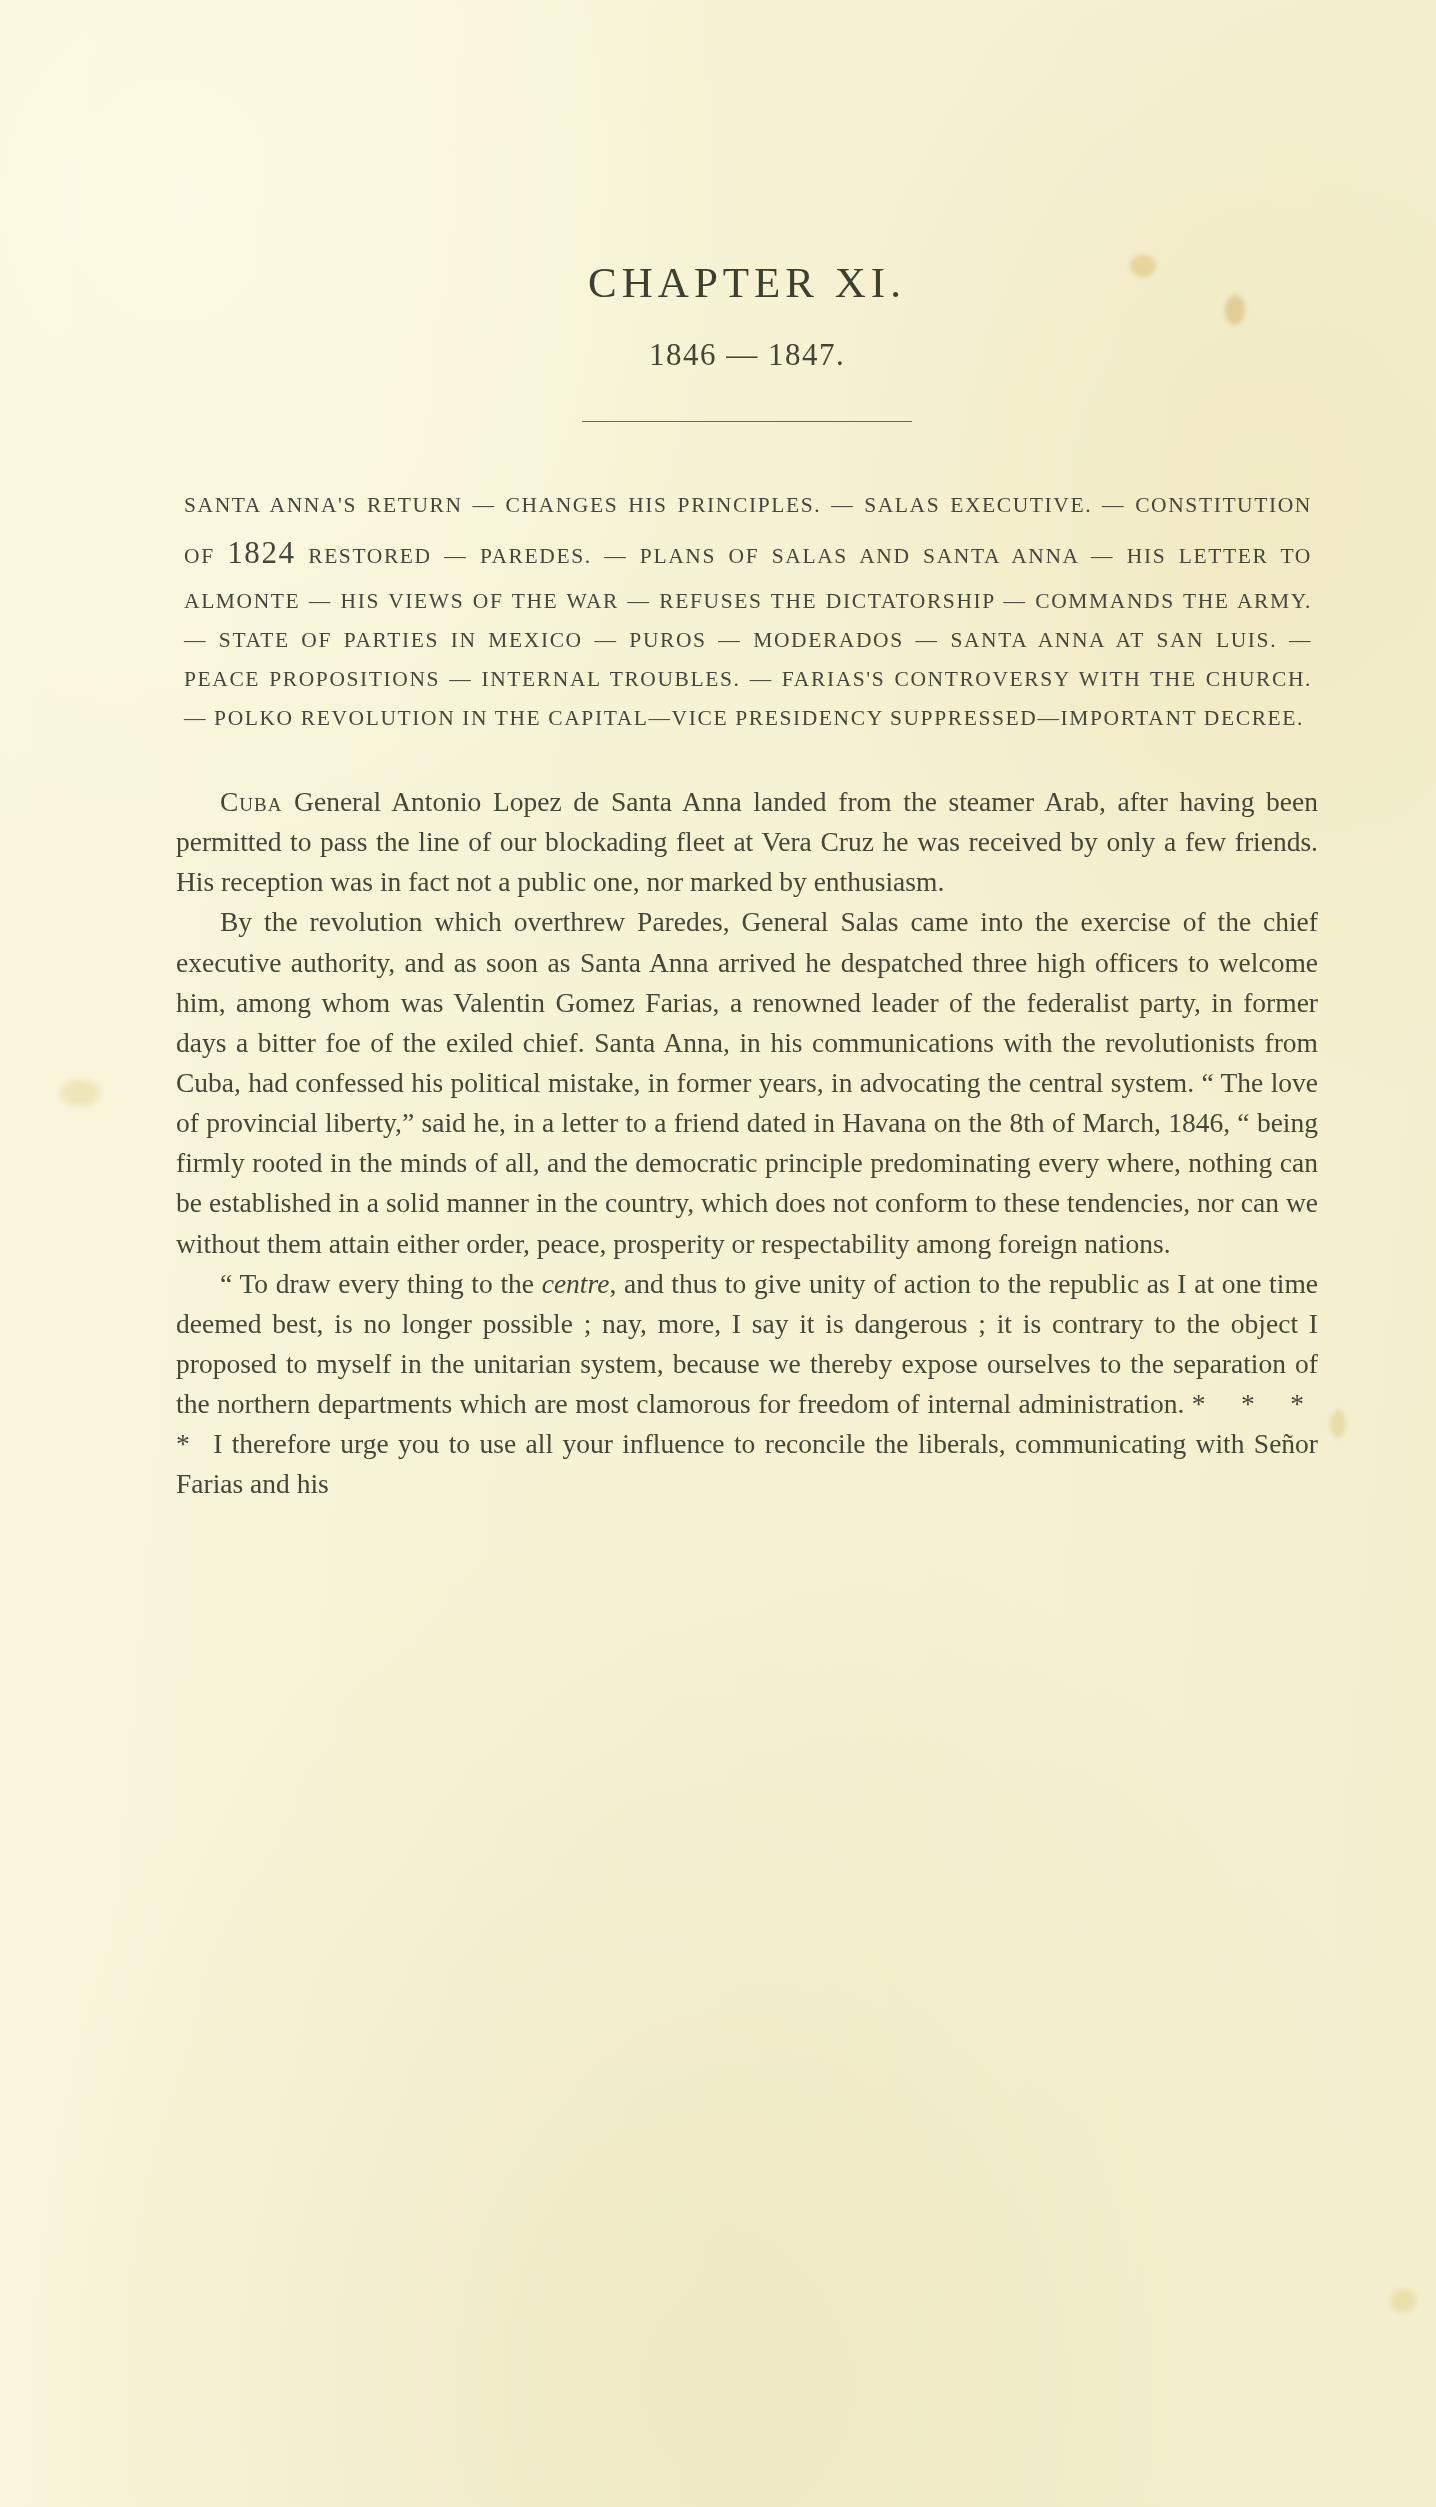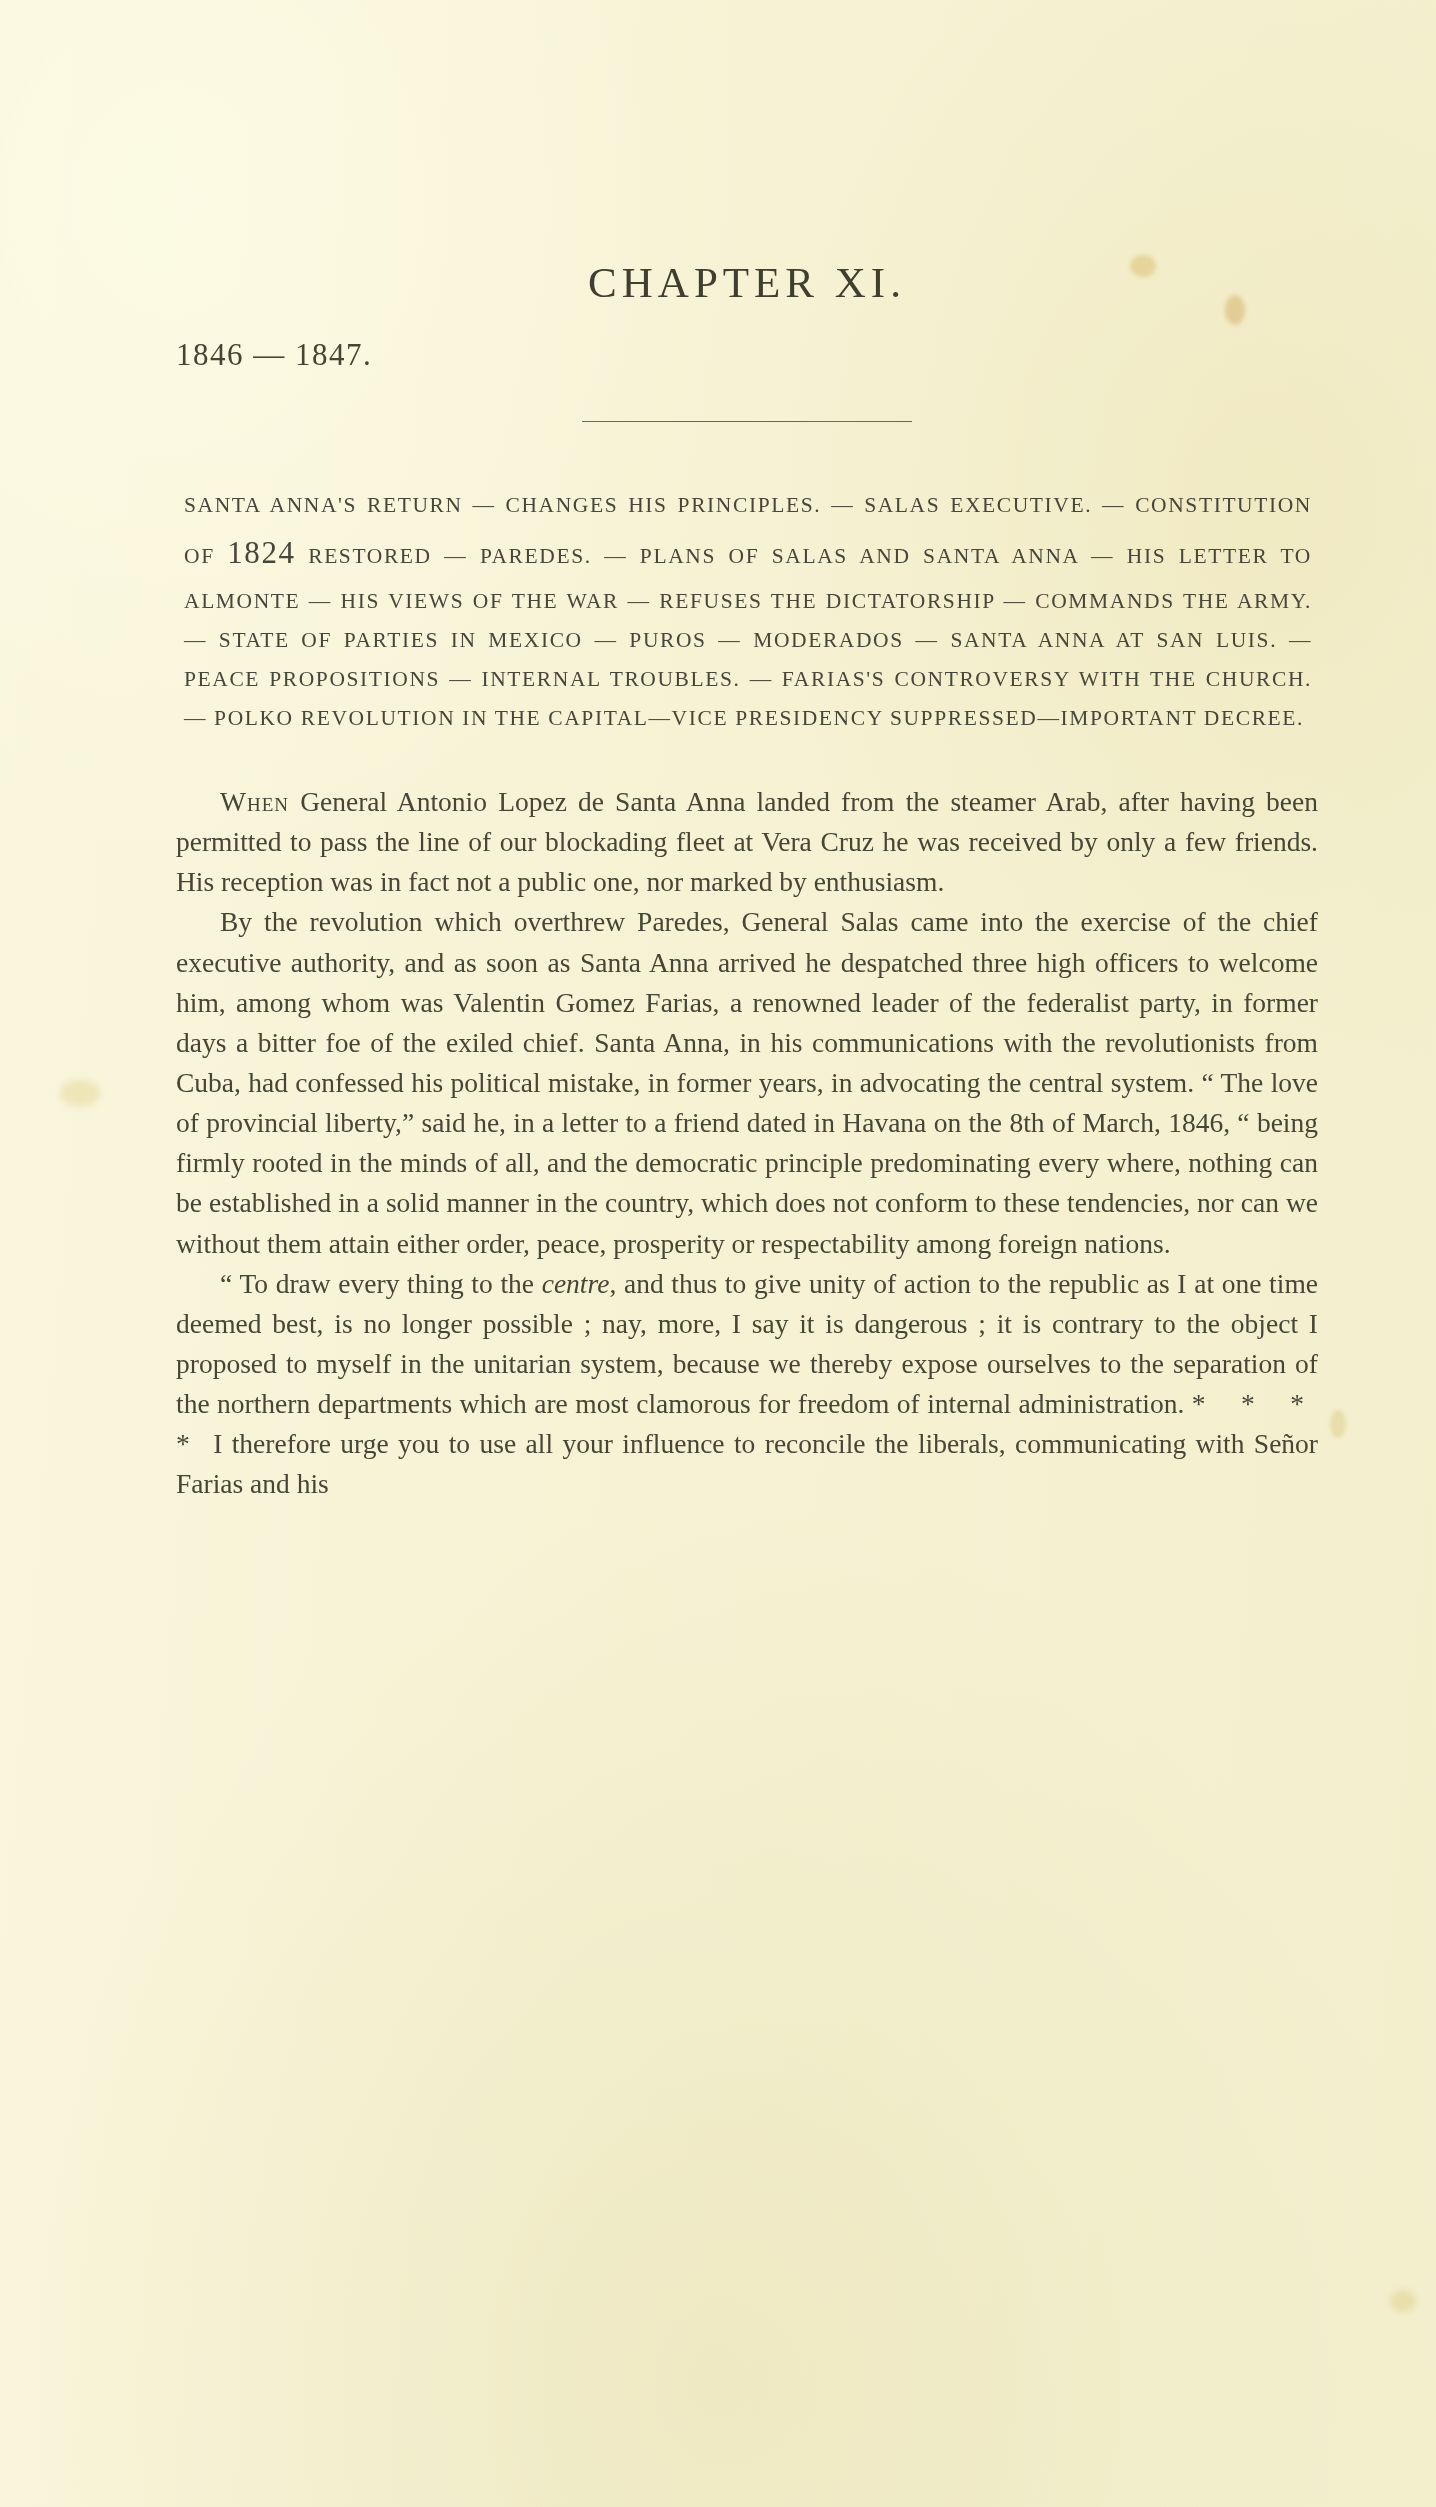--- a/index.html
+++ b/index.html
@@ -48,21 +48,21 @@
     font-family: "Liberation Serif", serif;
     font-weight: normal;
     font-size: 43px;
     letter-spacing: 5px;
     text-align: center;
     margin: 0;
     padding-top: 258px;
     color: #3f3f30;
   }
   .chapter-years {
-    text-align: left;
+    text-align: center;
     font-size: 31px;
     letter-spacing: 1.5px;
     margin-top: 30px;
     color: #454534;
   }
   .rule {
     width: 330px;
     height: 1px;
     background: #6a6a52;
     margin: 48px auto 0 auto;
@@ -117,19 +117,19 @@
 
     <h1 class="chapter-title">CHAPTER XI.</h1>
 
     <div class="chapter-years">1846 — 1847.</div>
 
     <div class="rule"></div>
 
     <div class="argument">SANTA ANNA'S RETURN — CHANGES HIS PRINCIPLES. — SALAS EXECUTIVE. — CONSTITUTION OF <span class="cap">1824</span> RESTORED — PAREDES. — PLANS OF SALAS AND SANTA ANNA — HIS LETTER TO ALMONTE — HIS VIEWS OF THE WAR — REFUSES THE DICTATORSHIP — COMMANDS THE ARMY. — STATE OF PARTIES IN MEXICO — PUROS — MODERADOS — SANTA ANNA AT SAN LUIS. — PEACE PROPOSITIONS — INTERNAL TROUBLES. — FARIAS'S CONTROVERSY WITH THE CHURCH. — POLKO REVOLUTION IN THE CAPITAL—VICE PRESIDENCY SUPPRESSED—IMPORTANT DECREE.</div>
 
     <div class="body-text">
-      <p><span class="smallcaps">When</span> General Antonio Lopez de Santa Anna landed from the steamer Arab, after having been permitted to pass the line of our blockading fleet at Vera Cruz he was received by only a few friends.   His reception was in fact not a public one, nor marked by enthusiasm.</p>
+      <p><span class="smallcaps">Cuba</span> General Antonio Lopez de Santa Anna landed from the steamer Arab, after having been permitted to pass the line of our blockading fleet at Vera Cruz he was received by only a few friends.   His reception was in fact not a public one, nor marked by enthusiasm.</p>
       <p>By the revolution which overthrew Paredes, General Salas came into the exercise of the chief executive authority, and as soon as Santa Anna arrived he despatched three high officers to welcome him, among whom was Valentin Gomez Farias, a renowned leader of the federalist party, in former days a bitter foe of the exiled chief.   Santa Anna, in his communications with the revolutionists from Cuba, had confessed his political mistake, in former years, in advocating the central system.   “ The love of provincial liberty,” said he, in a letter to a friend dated in Havana on the 8th of March, 1846,  “ being firmly rooted in the minds of all, and the democratic principle predominating every where, nothing can be established  in a solid manner in the  country, which does not conform to these tendencies, nor can we without them attain either order, peace, prosperity or respectability among foreign nations.</p>
       <p>“ To draw every thing to the <em>centre</em>, and thus to give unity of action to the republic as I at one time deemed best, is no longer possible ; nay, more, I say it is dangerous ; it is contrary to the object I proposed to myself in the unitarian system, because we thereby expose ourselves to the separation of the northern departments which are most clamorous for freedom of internal administration.   <span class="stars">*   *   *   *</span>   I therefore urge you to use all your influence to reconcile the liberals, communicating with Señor Farias and his</p>
     </div>
 
   </div>
 </div>
 
 </body></html>

